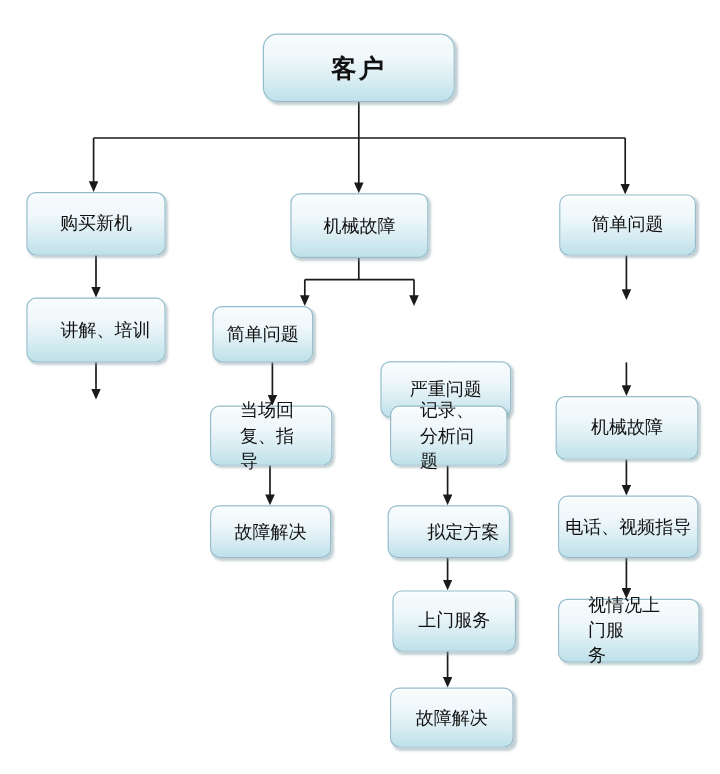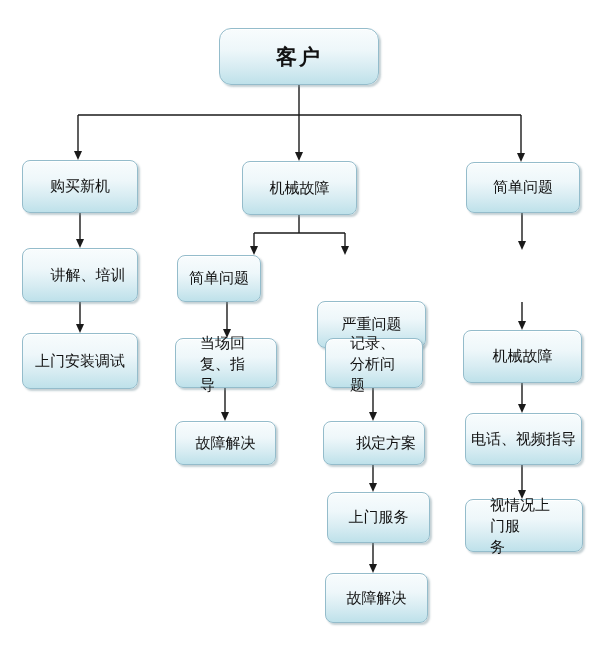--- a/index.html
+++ b/index.html
@@ -99,21 +99,20 @@
   <div class="node root" style="left:219px; top:28px;  width:160px; height:57px;">客户</div>
 
   <div class="node" style="left:22px;  top:160px; width:116px; height:53px;">购买新机</div>
 
   <div class="node" style="left:242px; top:161px; width:115px; height:54px;">机械故障</div>
 
   <div class="node" style="left:466px; top:162px; width:114px; height:51px;">简单问题</div>
 
   <div class="node" style="left:22px;  top:248px; width:116px; height:54px;padding-left:16px;">讲解、培训</div>
 
-  <div class="node" style="left:22px;  top:333px; width:116px; height:56px;">上门安装调试</div>
 
   <div class="node" style="left:177px; top:255px; width:84px; height:47px;">简单问题</div>
 
   <div class="node" style="left:317px; top:255px; width:109px; height:47px;margin-top:46px;">严重问题</div>
 
   <div class="node multi" style="left:175px; top:338px; width:102px; height:50px;">当场回复、指
 导</div>
 
   <div class="node multi" style="left:325px; top:338px; width:98px; height:50px;">记录、分析问
 题</div>

